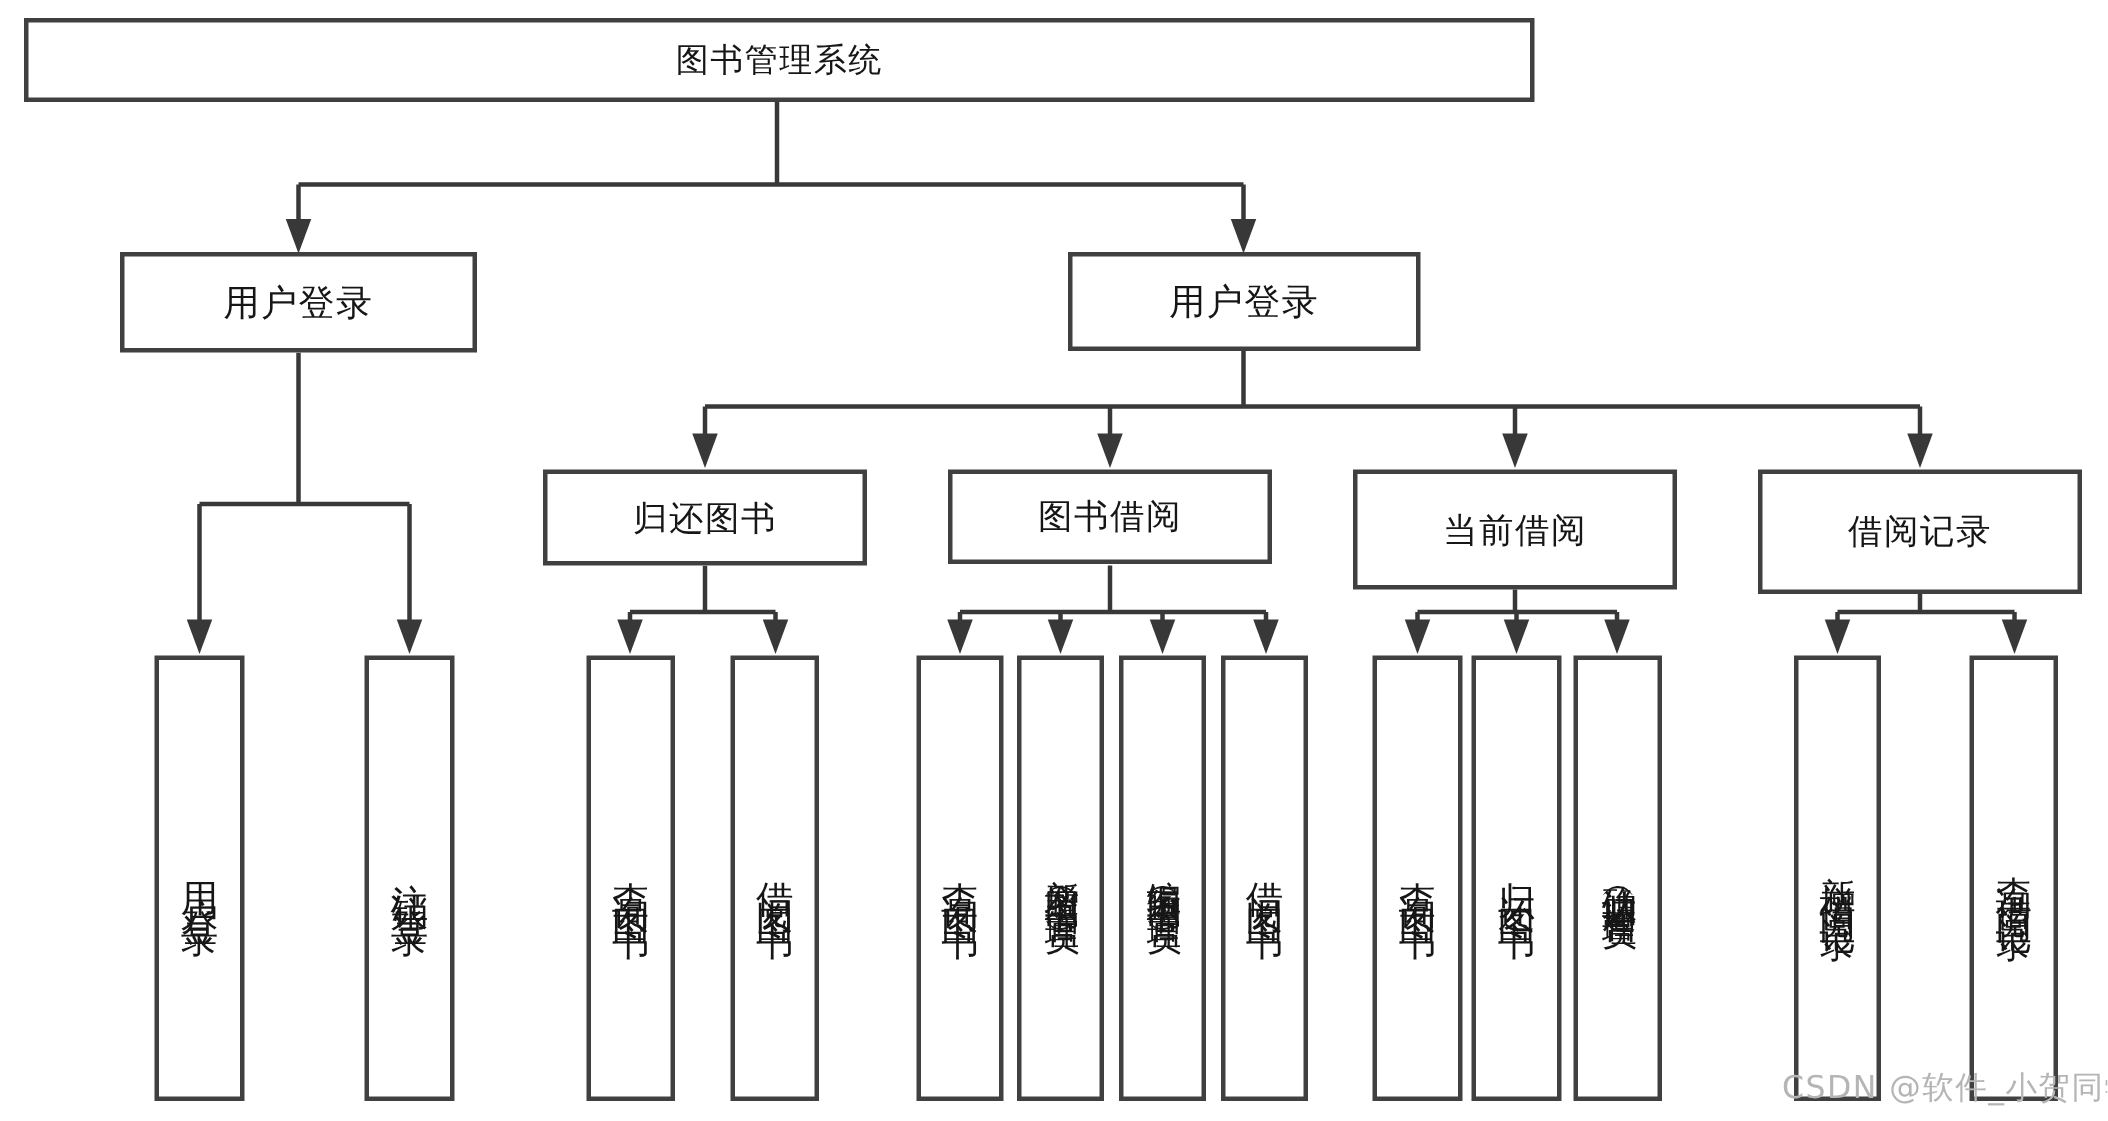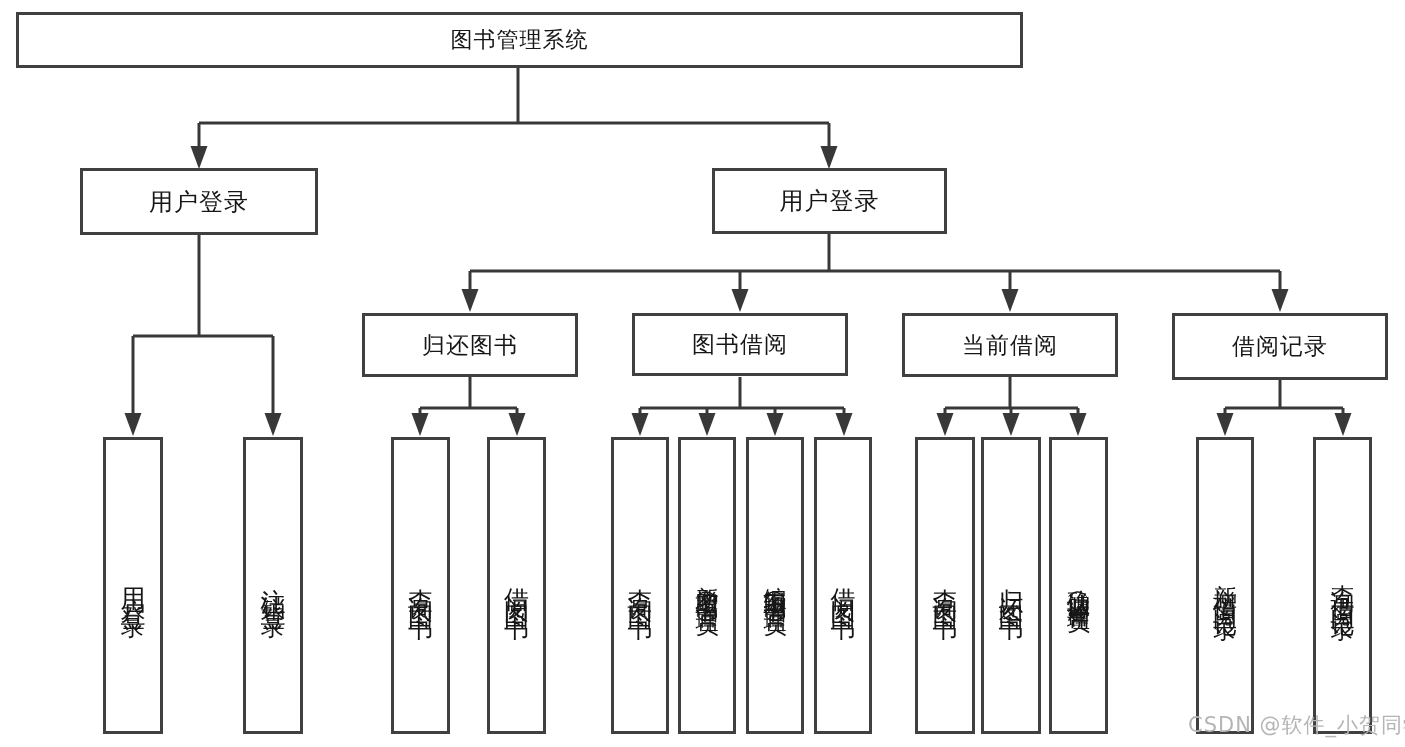--- a/index.html
+++ b/index.html
@@ -132,24 +132,24 @@
   <div class="node lvl2" style="left:712px;top:168px;width:235px;height:66px;">
     <span>用户登录</span>
   </div>
 
   <div class="node lvl3" style="left:362px;top:313px;width:216px;height:64px;">
     <span>归还图书</span>
   </div>
   <div class="node lvl3" style="left:632px;top:313px;width:216px;height:63px;">
     <span>图书借阅</span>
   </div>
-  <div class="node lvl3" style="left:902px;top:313px;width:216px;height:64px;">
+  <div class="node lvl3" style="left:902px;top:313px;width:216px;height:80px;">
     <span>当前借阅</span>
   </div>
-  <div class="node lvl3" style="left:1172px;top:313px;width:216px;height:67px;justify-content:center;">
+  <div class="node lvl3" style="left:1172px;top:313px;width:216px;height:83px;justify-content:center;">
     <span>借阅记录</span>
   </div>
 
   <div class="node leaf" style="left:103px;top:437px;width:60px;height:297px;">
     <span class="vtext">用户登录</span>
   </div>
   <div class="node leaf" style="left:243px;top:437px;width:60px;height:297px;">
     <span class="vtext">注销登录</span>
   </div>
 

